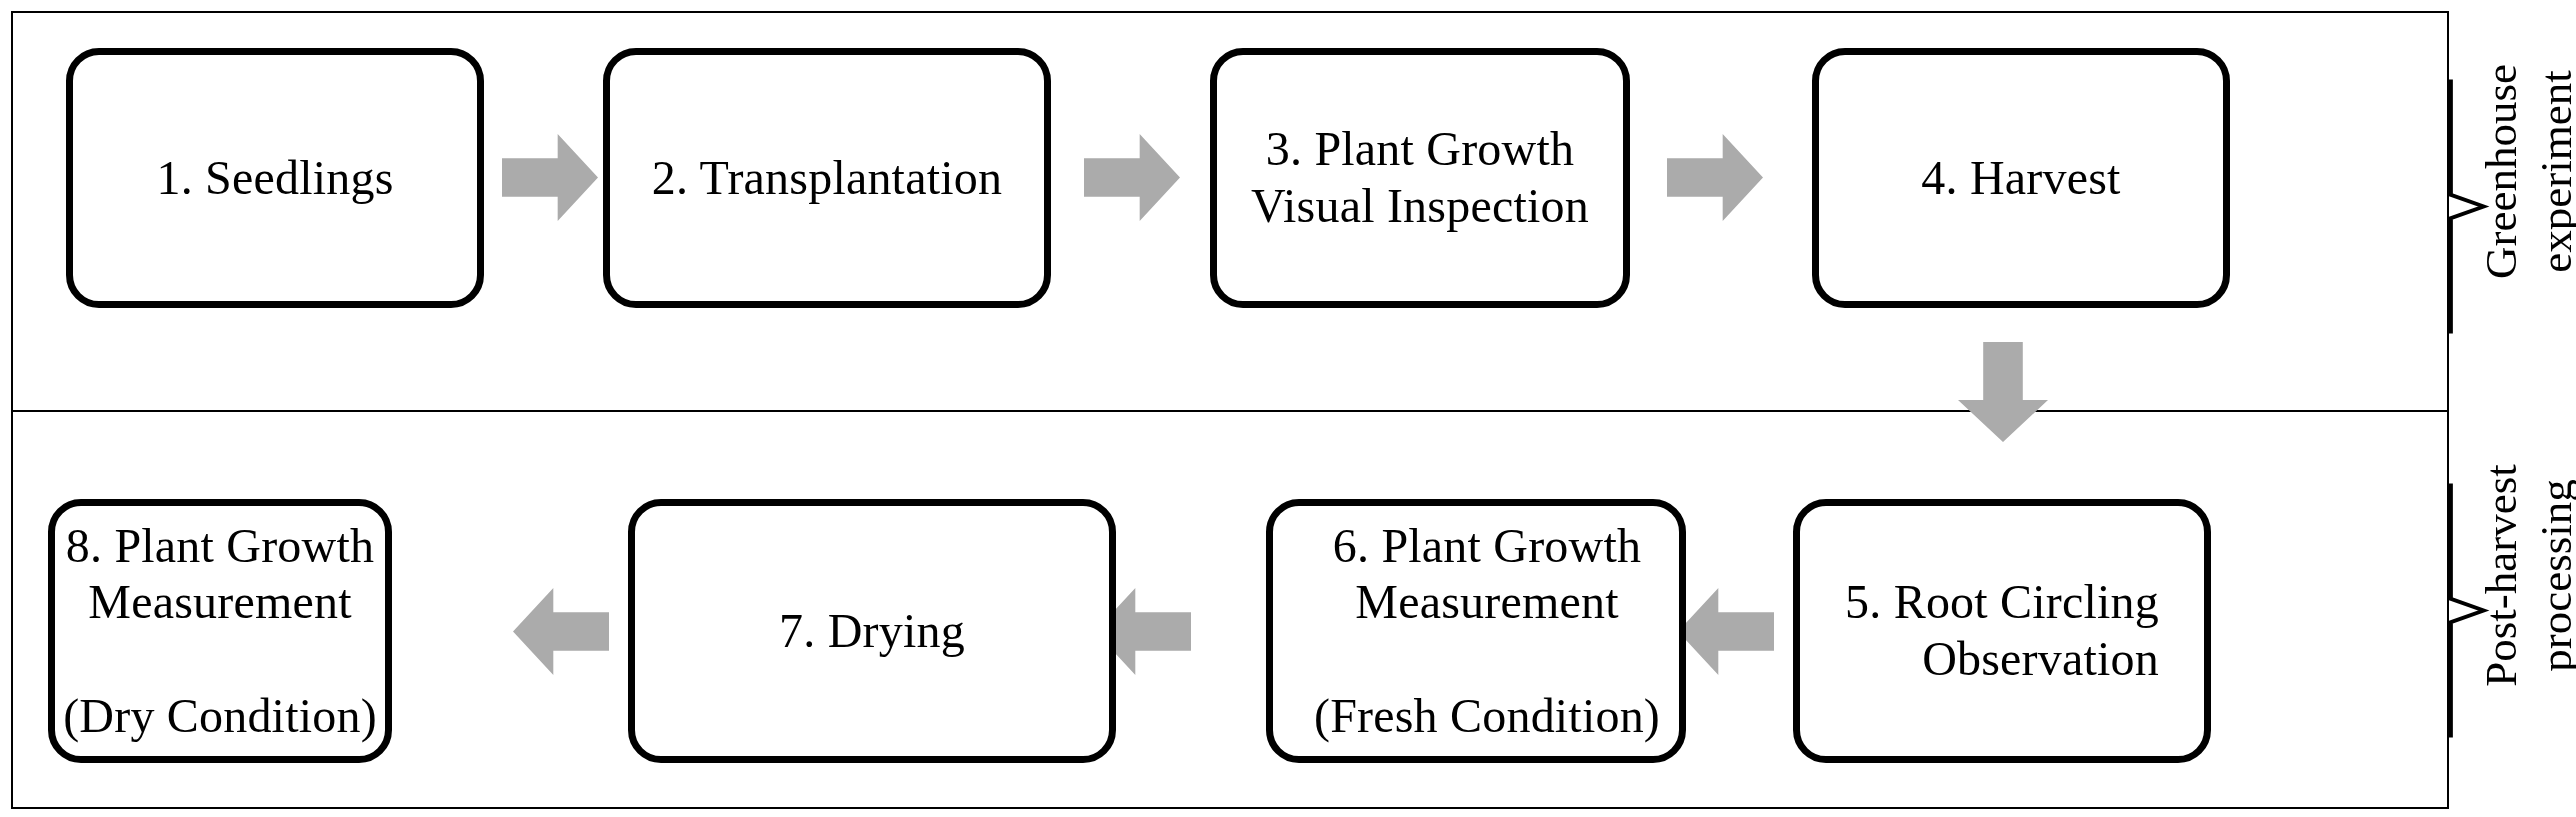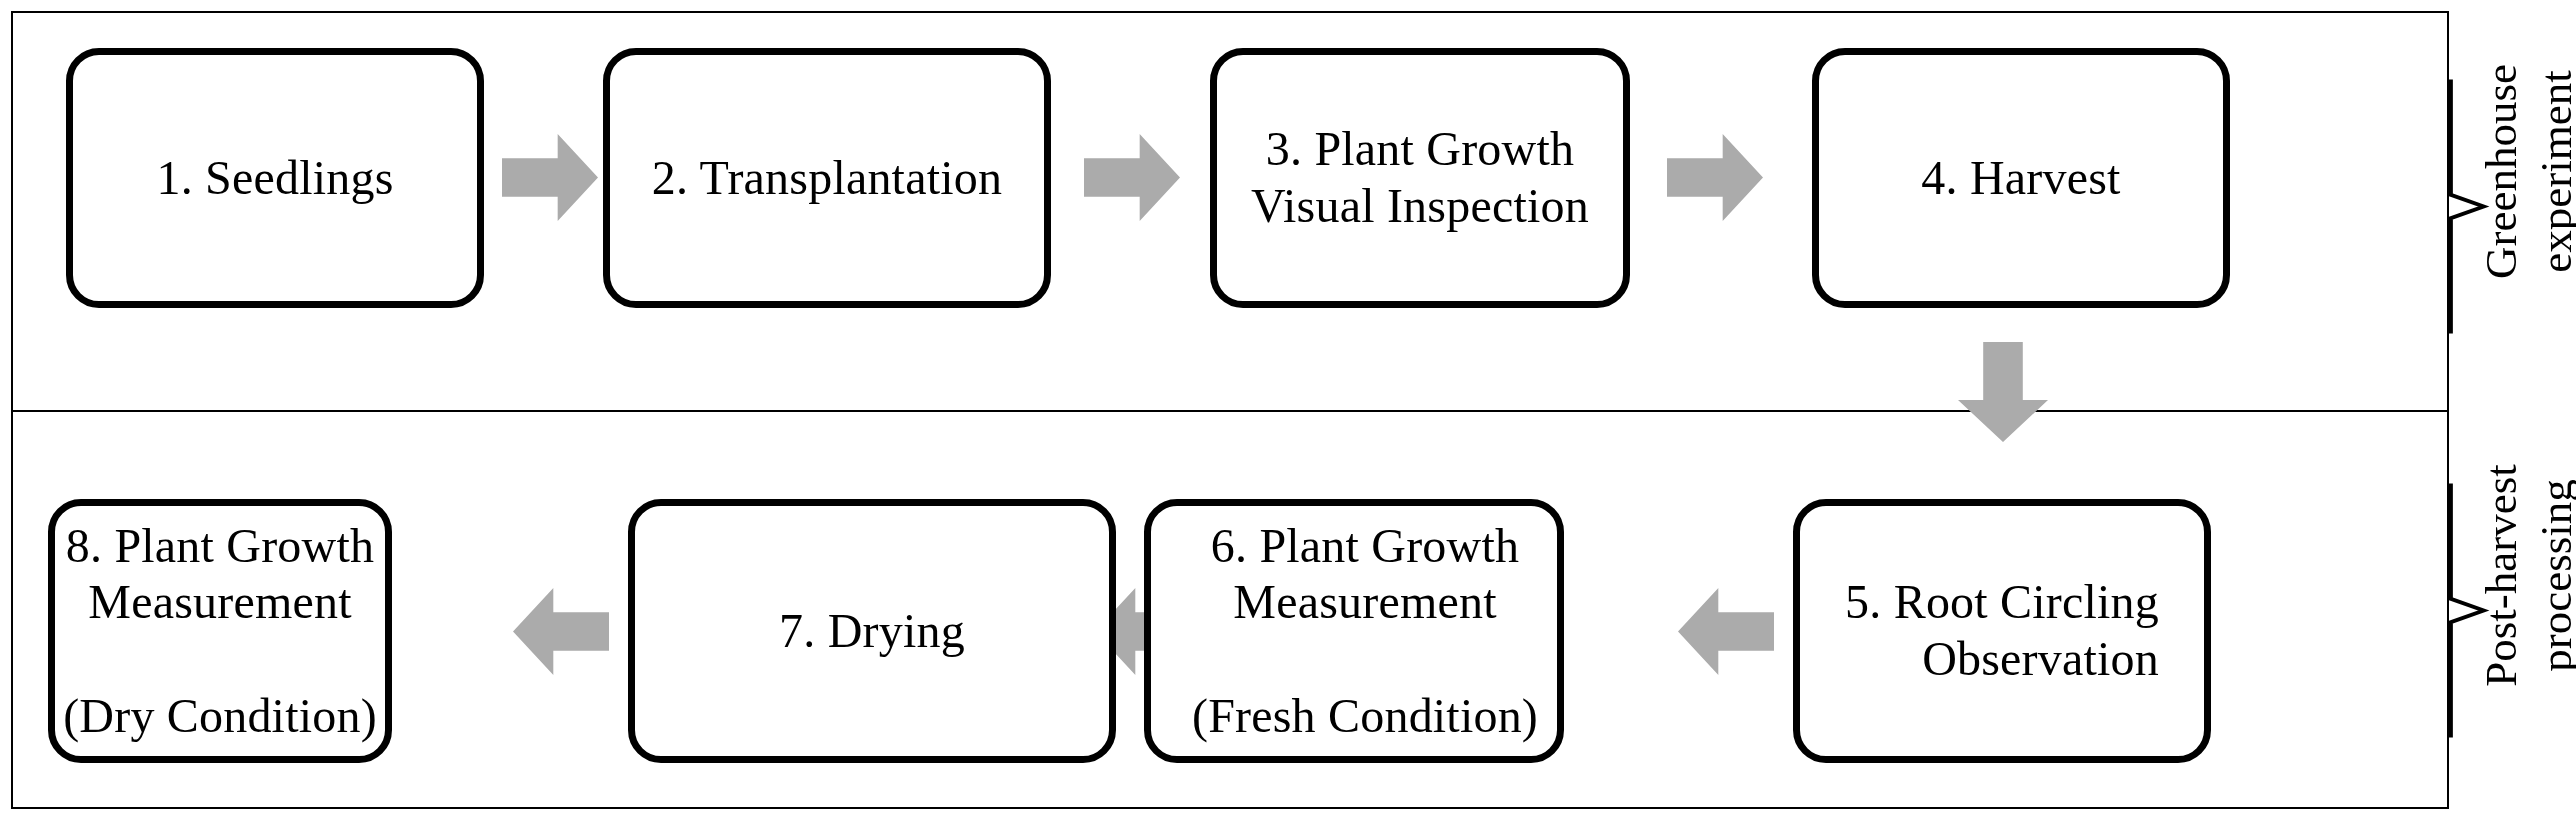--- a/index.html
+++ b/index.html
@@ -66,21 +66,21 @@
   
   .row-bottom { top: 499px; height: 264px; }
 
   #step-1 { left: 48px;   width: 418px; margin-left: 18px; }
   #step-2 { left: 603px;  width: 448px; }
   #step-3 { left: 1210px; width: 420px; }
   #step-4 { left: 1793px; width: 418px; margin-left: 19px; }
 
   #step-8 { left: 48px;   width: 344px; }
   #step-7 { left: 628px;  width: 488px; }
-  #step-6 { left: 1144px; width: 420px; padding-left: 22px; }
+  #step-6 { left: 1266px; width: 420px; padding-left: 22px; }
   #step-5 { left: 1793px; width: 418px; text-align: right; }
 
   
   .arrow {
     position: absolute;
     background: #ababab;
     z-index: 3;
   }
   .arrow-right {
     width: 96px;

